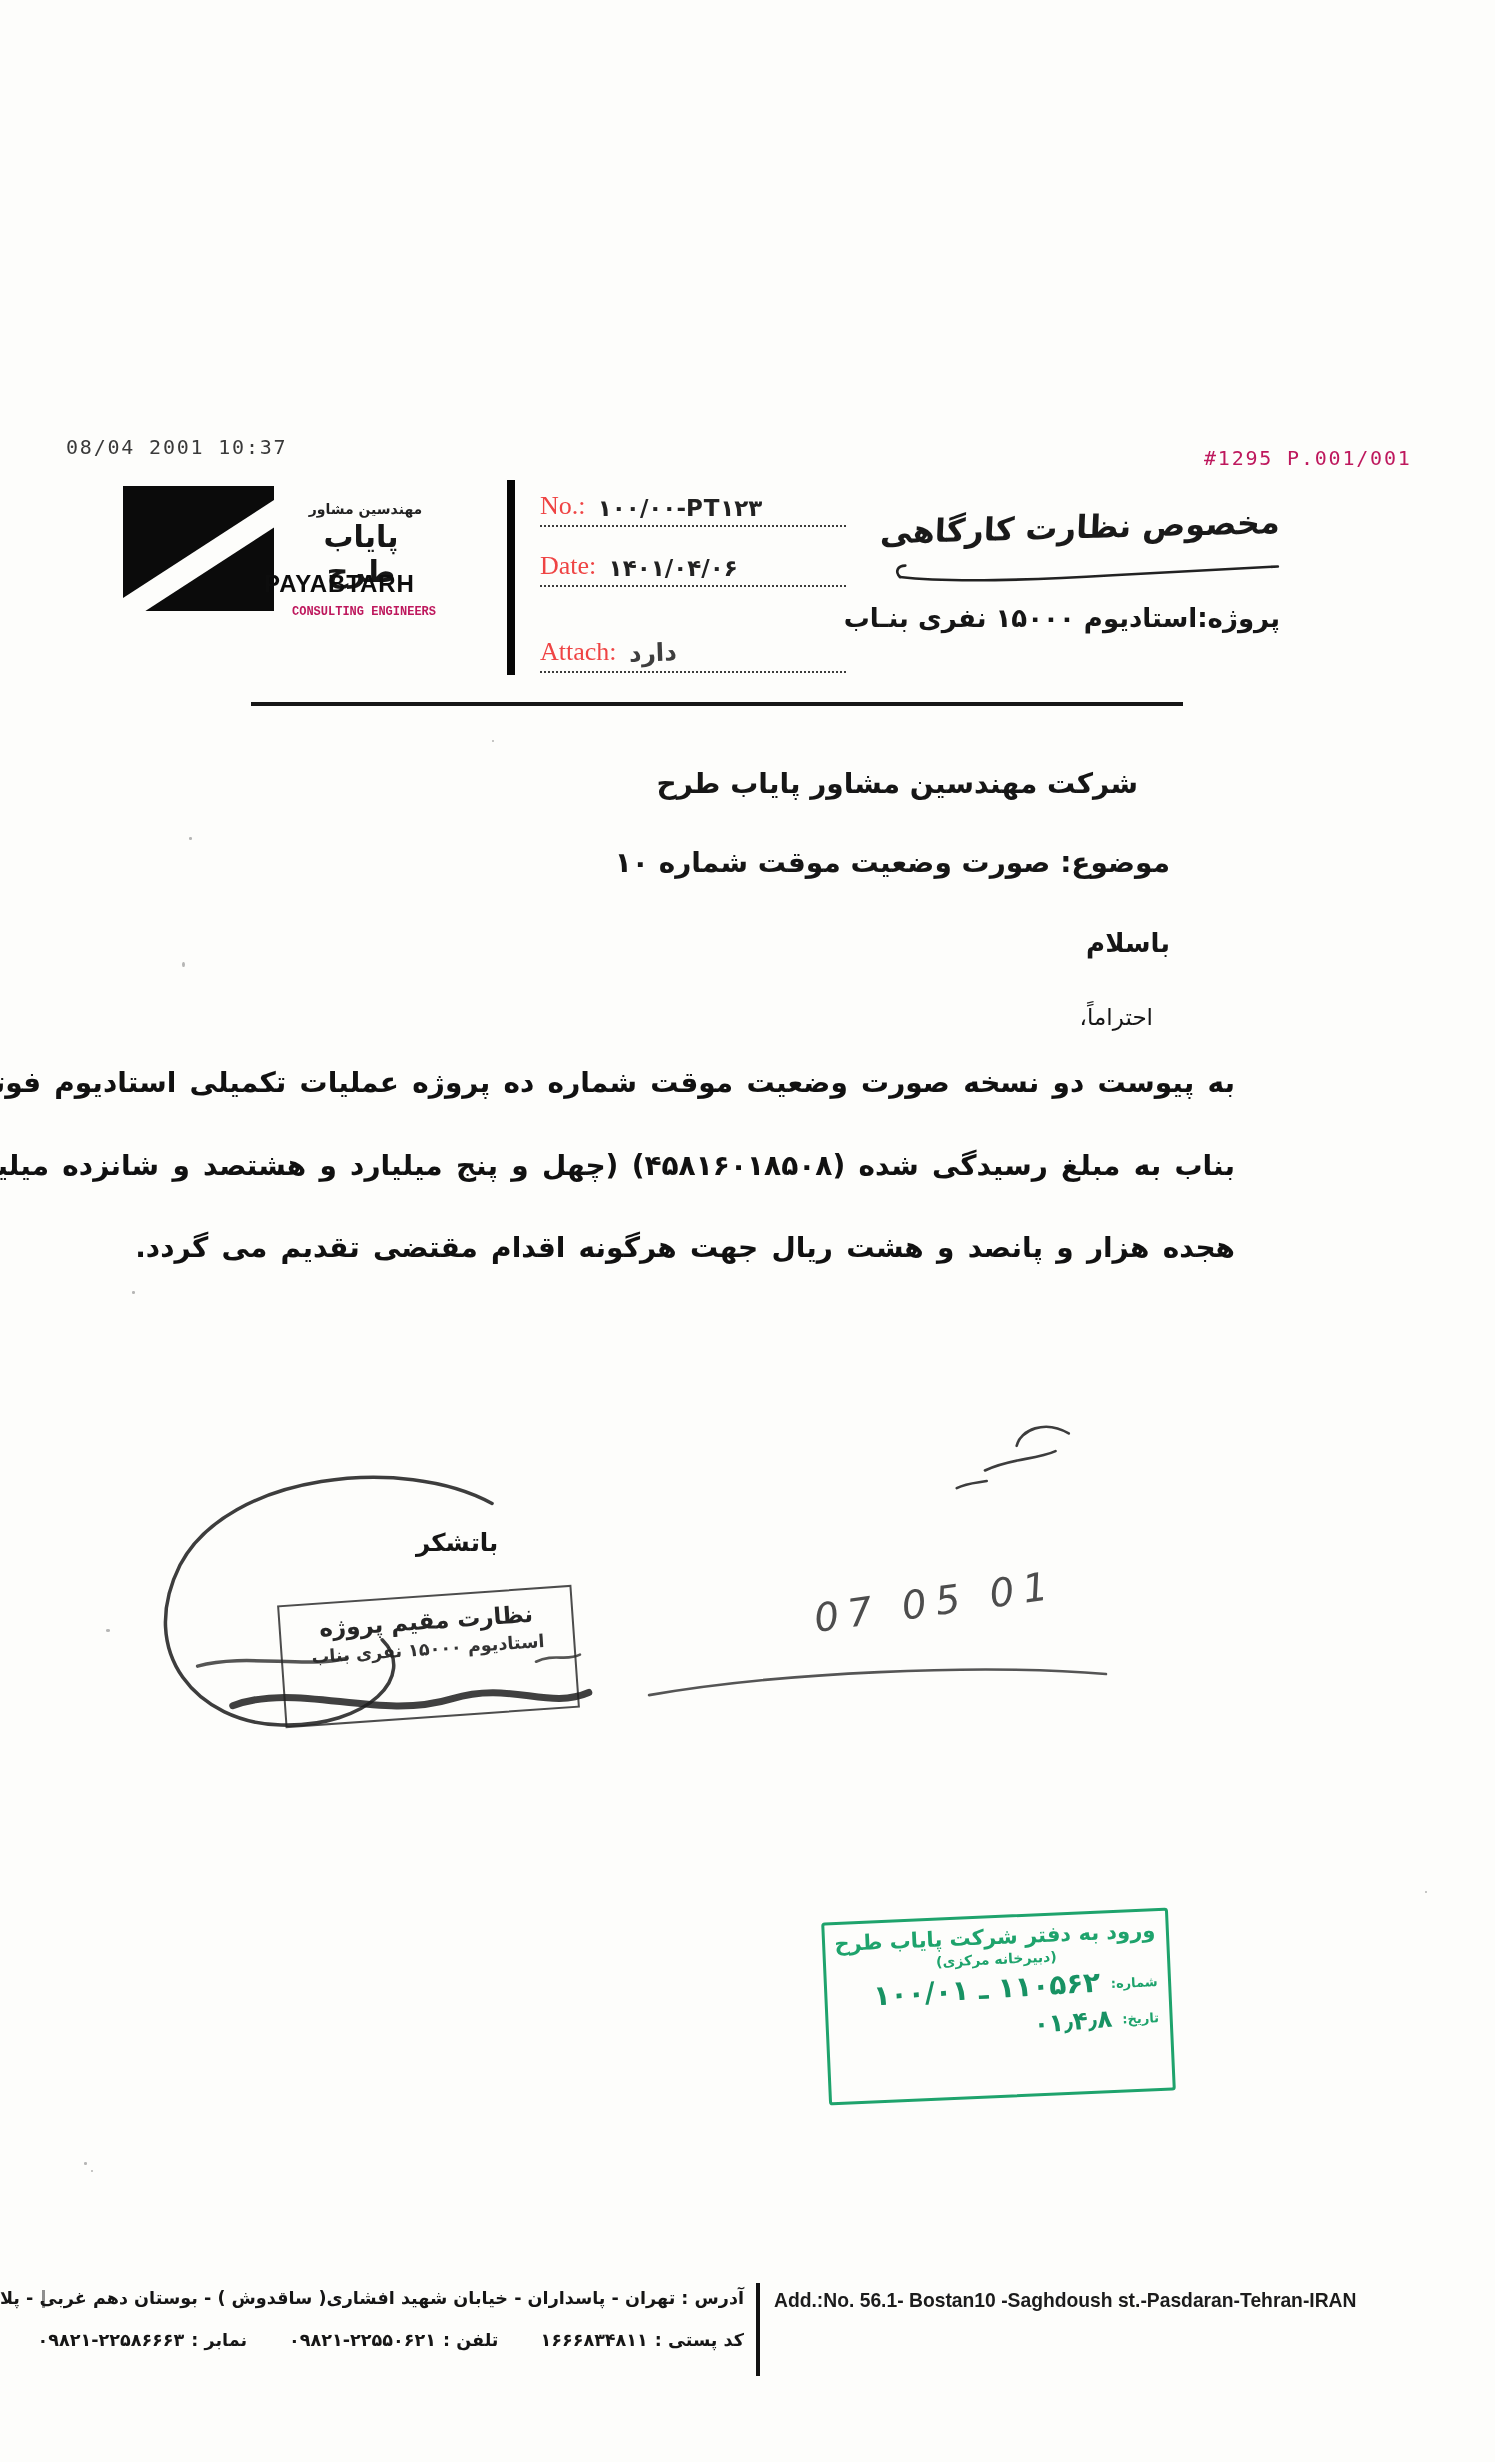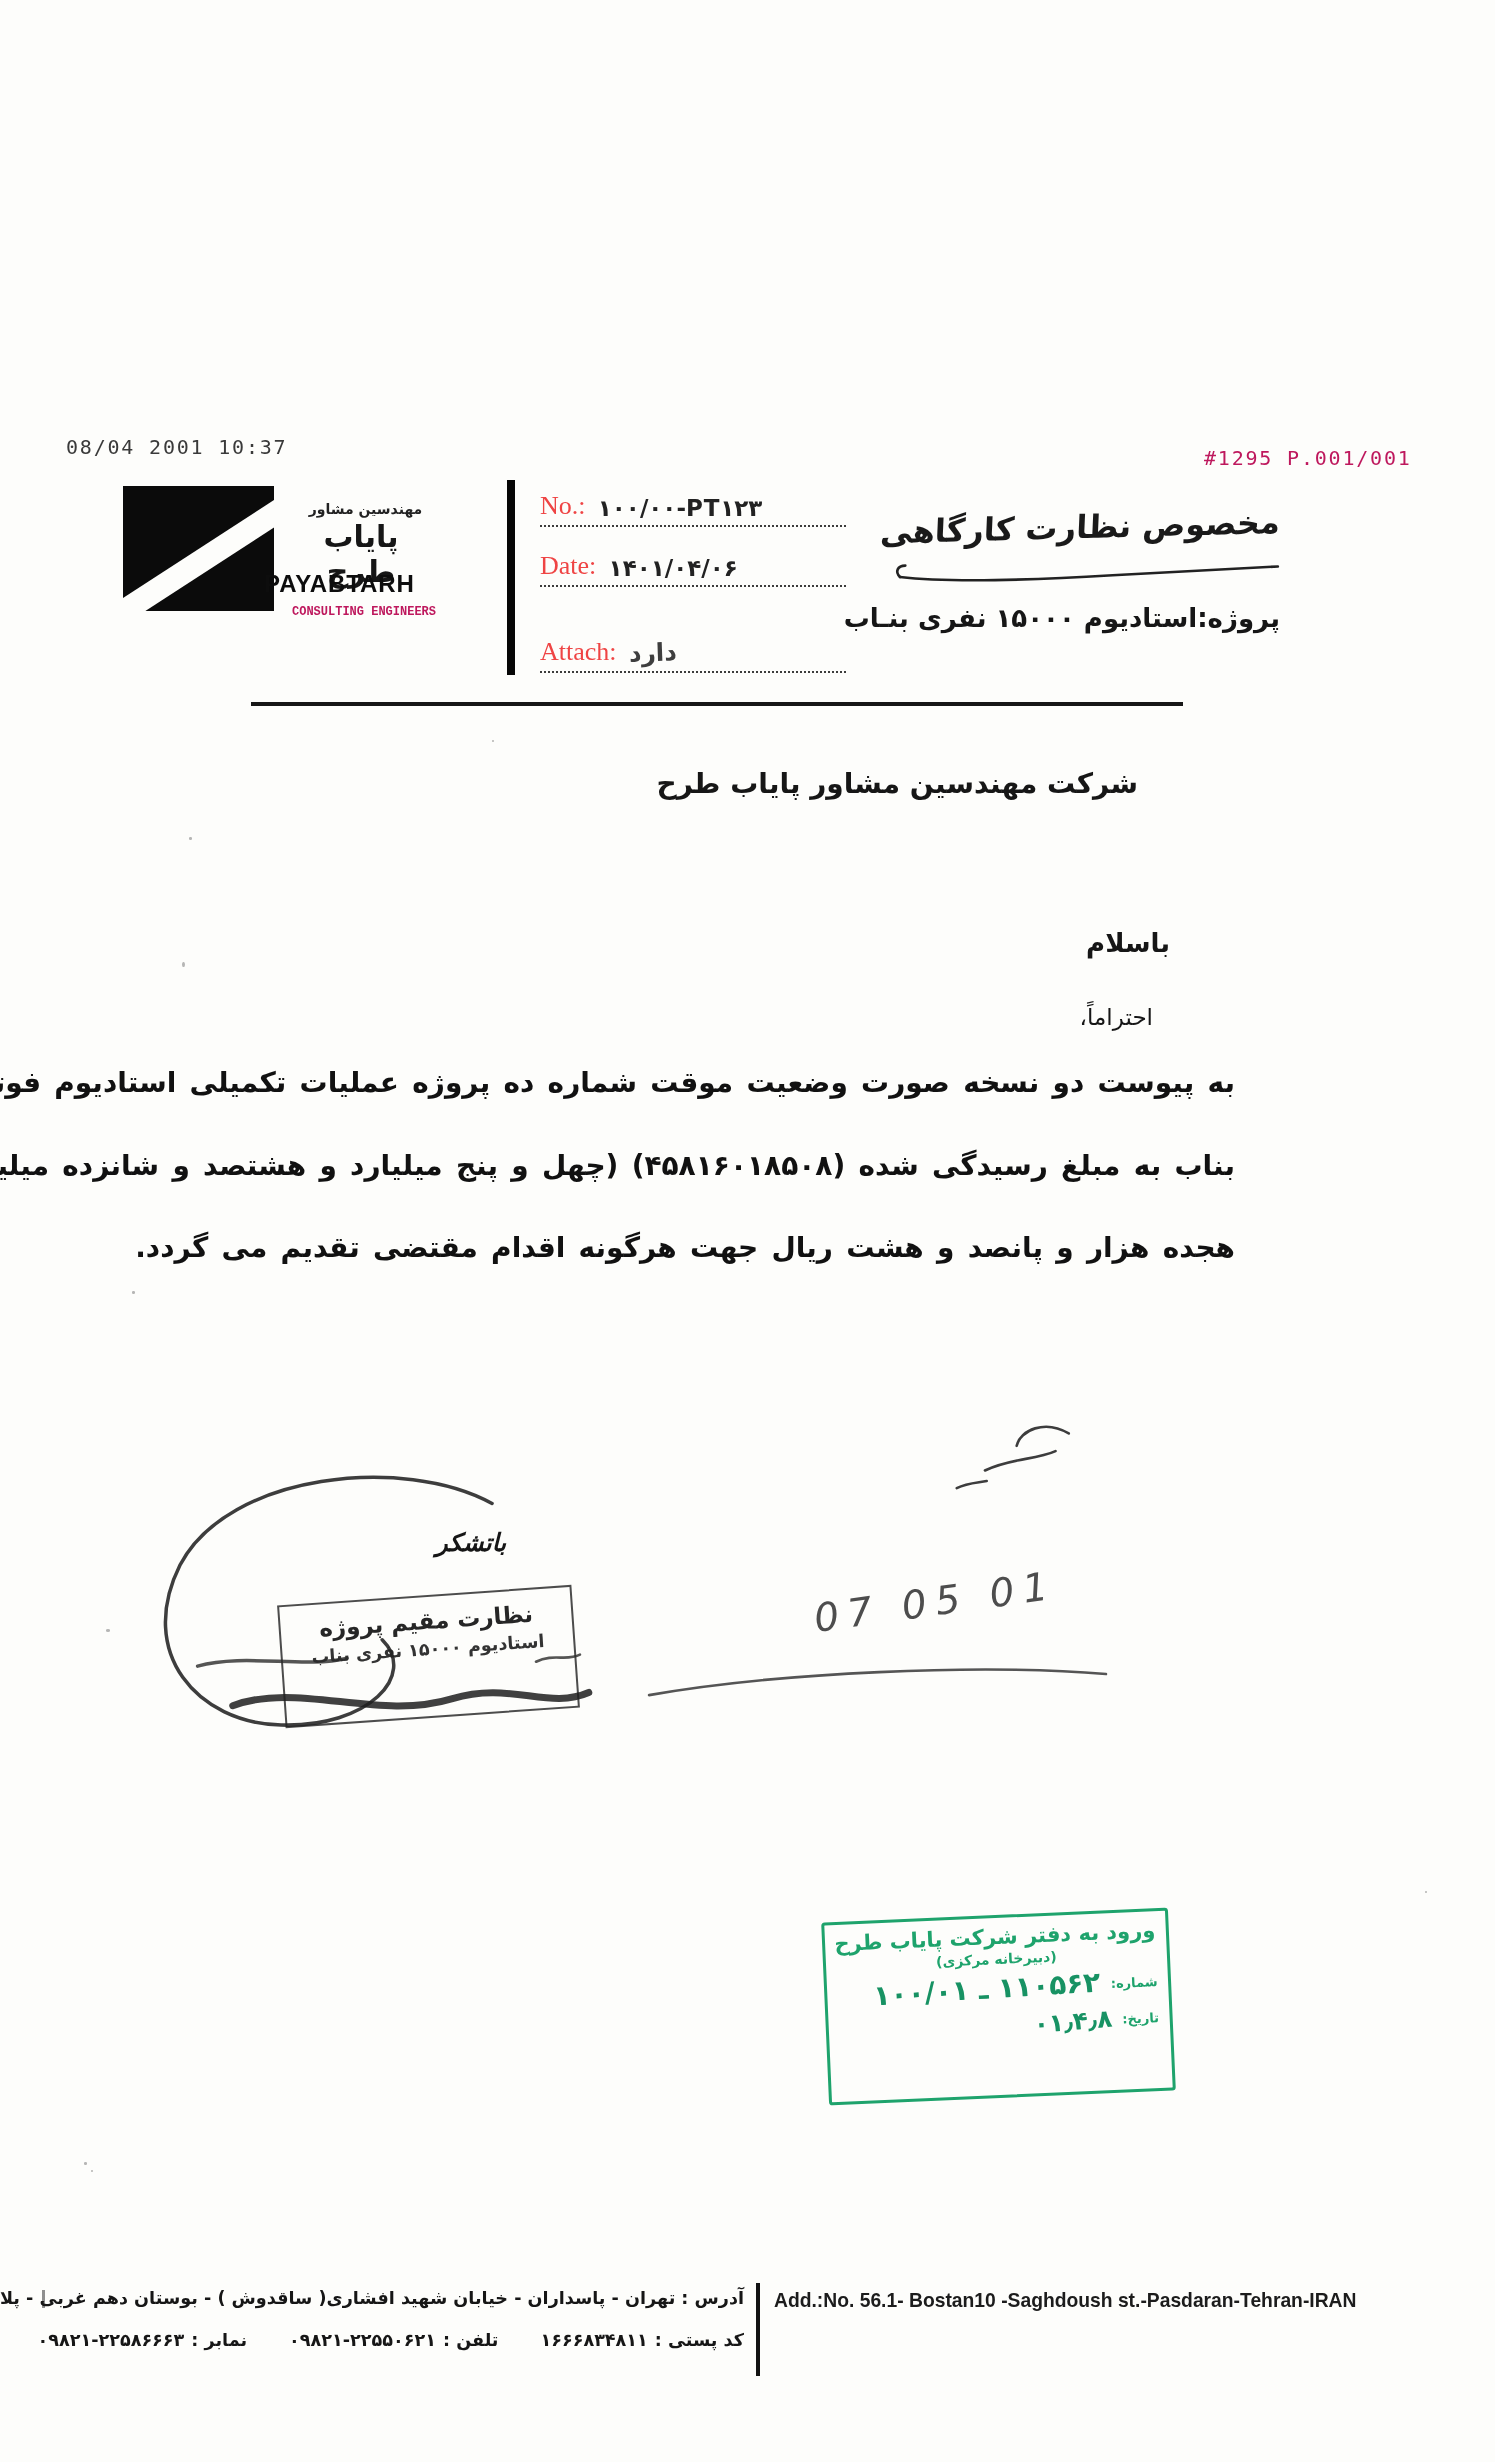--- a/index.html
+++ b/index.html
@@ -46,21 +46,21 @@
   .opening    { left:1003px; top:1004px; width:150px; text-align:right; font-size:23px; font-weight:500; }
   .para { left:202px; width:1033px; text-align:right; font-size:28px; font-weight:600; color:#111; white-space:nowrap; word-spacing:3.5px; }
   .para.p0 { top:1066px; }
   .para.p1 { top:1149px; }
   .para.p2 { top:1231px; }
 
   
   .handnote-svg { left:932px; top:1407px; }
   .ref-number { left:813px; top:1576px; width:290px; font-size:39px; font-style:italic; font-weight:500; color:#4d4d4d; letter-spacing:8.8px; transform:rotate(-8deg); font-family:"DejaVu Sans", sans-serif; }
   .swoosh-svg { left:638px; top:1653px; }
-  .closing { left:392px; top:1528px; width:114px; font-size:24.6px; font-weight:600; text-align:right;font-style:italic; }
+  .closing { left:416px; top:1528px; width:114px; font-size:24.6px; font-weight:600; text-align:left; }
 
   
   .site-stamp { left:281px; top:1595px; width:295px; height:123px; border:2.6px solid rgba(45,45,45,.85); transform:rotate(-4deg); padding-top:10.6px; text-align:center; }
   .ss-line1 { font-size:23px; font-weight:700; color:#262626; }
   .ss-line2 { font-size:17.6px; font-weight:600; color:#333; margin-top:5.3px; }
   .sig-svg { left:114px; top:1442px; }
 
   
   .entry-stamp { left:825px; top:1915px; width:347px; height:183px; border:3.5px solid #1ea36c; border-radius:3.5px; transform:rotate(-2.5deg); color:#1ea36c; padding:7px 10.6px 5.3px; direction:rtl; }
   .es-title { font-size:21px; font-weight:700; text-align:center; white-space:nowrap; }
@@ -116,20 +116,21 @@
   <div class="abs supervision fa">مخصوص نظارت کارگاهی</div>
   <svg class="abs sup-underline" width="391" height="32" viewBox="0 0 445 36">
     <path d="M 8 26 C 60 32, 150 30, 250 24 C 340 19, 400 16, 438 14" stroke="#222" stroke-width="3"></path>
     <path d="M 8 26 C 2 20, 5 13, 14 13" stroke="#222" stroke-width="3"></path>
   </svg>
   <div class="abs project fa">پروژه:استادیوم ۱۵۰۰۰ نفری بنـاب</div>
 
   <div class="abs rule"></div>
 
   <div class="abs recipient fa">شرکت مهندسین مشاور پایاب طرح</div>
+  <div class="abs subject fa">موضوع: صورت وضعیت موقت شماره ۱۰</div>
   <div class="abs salutation fa">باسلام</div>
   <div class="abs opening fa">احتراماً،</div>
   <div class="abs para p0 fa">به پیوست دو نسخه صورت وضعیت موقت شماره ده پروژه عملیات تکمیلی استادیوم فوتبال</div>
   <div class="abs para p1 fa">بناب به مبلغ رسیدگی شده (۴۵۸۱۶۰۱۸۵۰۸) (چهل و پنج میلیارد و هشتصد و شانزده میلیون و</div>
   <div class="abs para p2 fa">هجده هزار و پانصد و هشت ریال  جهت هرگونه اقدام مقتضی تقدیم می گردد.</div>
 
   <svg class="abs handnote-svg" width="150" height="97" viewBox="0 0 170 110">
     <path d="M 155 30 C 128 14, 100 26, 96 44" stroke="#3d3d3d" stroke-width="3"></path>
     <path d="M 60 72 C 88 58, 118 60, 140 50" stroke="#3d3d3d" stroke-width="3"></path>
     <path d="M 28 92 C 40 86, 52 86, 62 84" stroke="#3d3d3d" stroke-width="3"></path>

